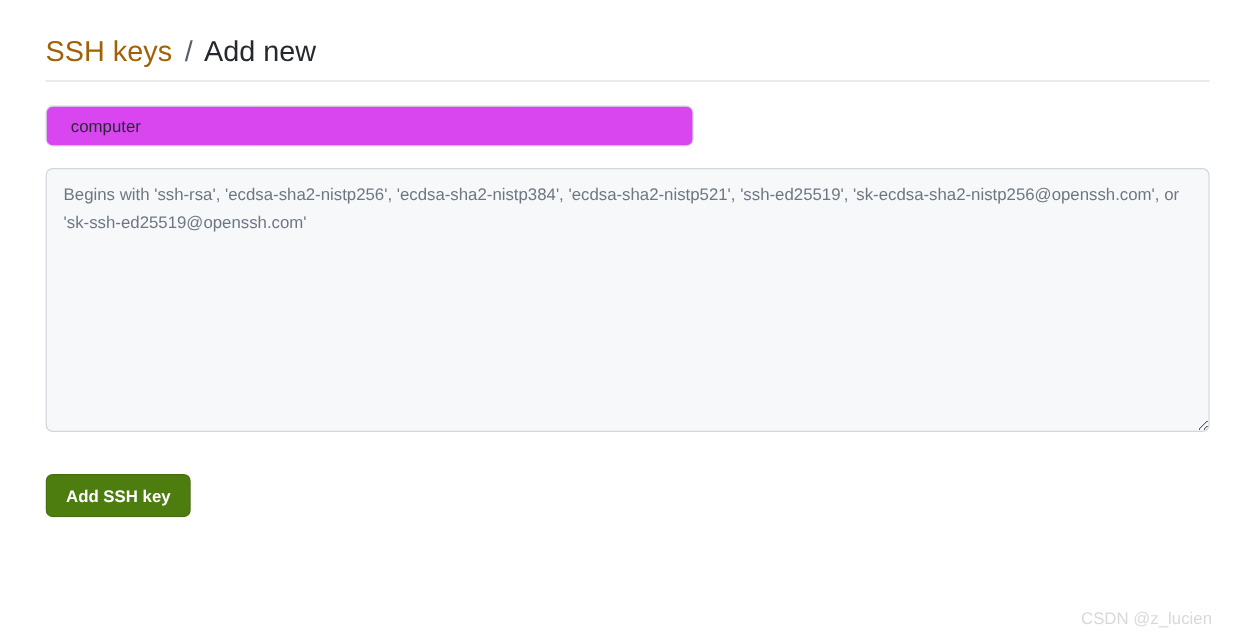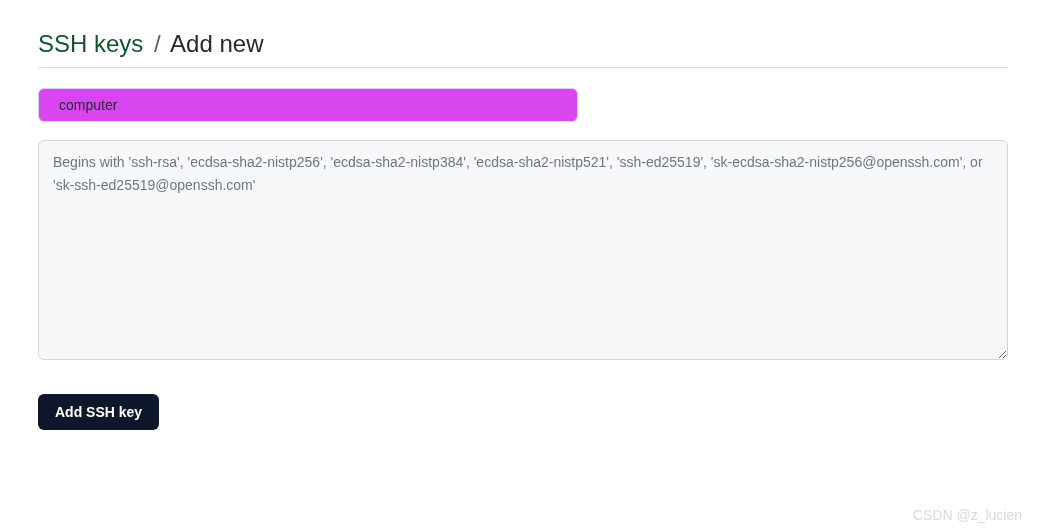--- a/index.html
+++ b/index.html
@@ -20,21 +20,21 @@
       padding-bottom: 8px;
       border-bottom: 1px solid #d8dee4;
       margin-bottom: 20px;
     }
     .header h1 {
       font-size: 24px;
       font-weight: 400;
       line-height: 1.3;
     }
     .header .link {
-      color: #14532d;
+      color: #a16207;
       cursor: pointer;
     }
     .header .sep {
       color: #57606a;
       margin: 0 4px;
     }
     .header .current {
       color: #24292f;
       text-align: right;
     }
@@ -79,28 +79,28 @@
       color: #6e7781;
     }
     .btn-primary {
       display: inline-block;
       margin-top: 12px;
       padding: 7px 16px;
       font-size: 14px;
       font-weight: 600;
       line-height: 20px;
       color: #ffffff;
-      background-color: #0f172a;
+      background-color: #4d7c0f;
       border: 1px solid rgba(27,31,36,0.15);
       border-radius: 6px;
       cursor: pointer;
     }
     .watermark {
       position: absolute;
-      right: 24px;
+      right: 36px;
       bottom: 8px;
       color: rgba(100,100,100,0.25);
       font-size: 14px;
       pointer-events: none;
       user-select: none;
     }
   </style>
 </head>
 <body>
 

